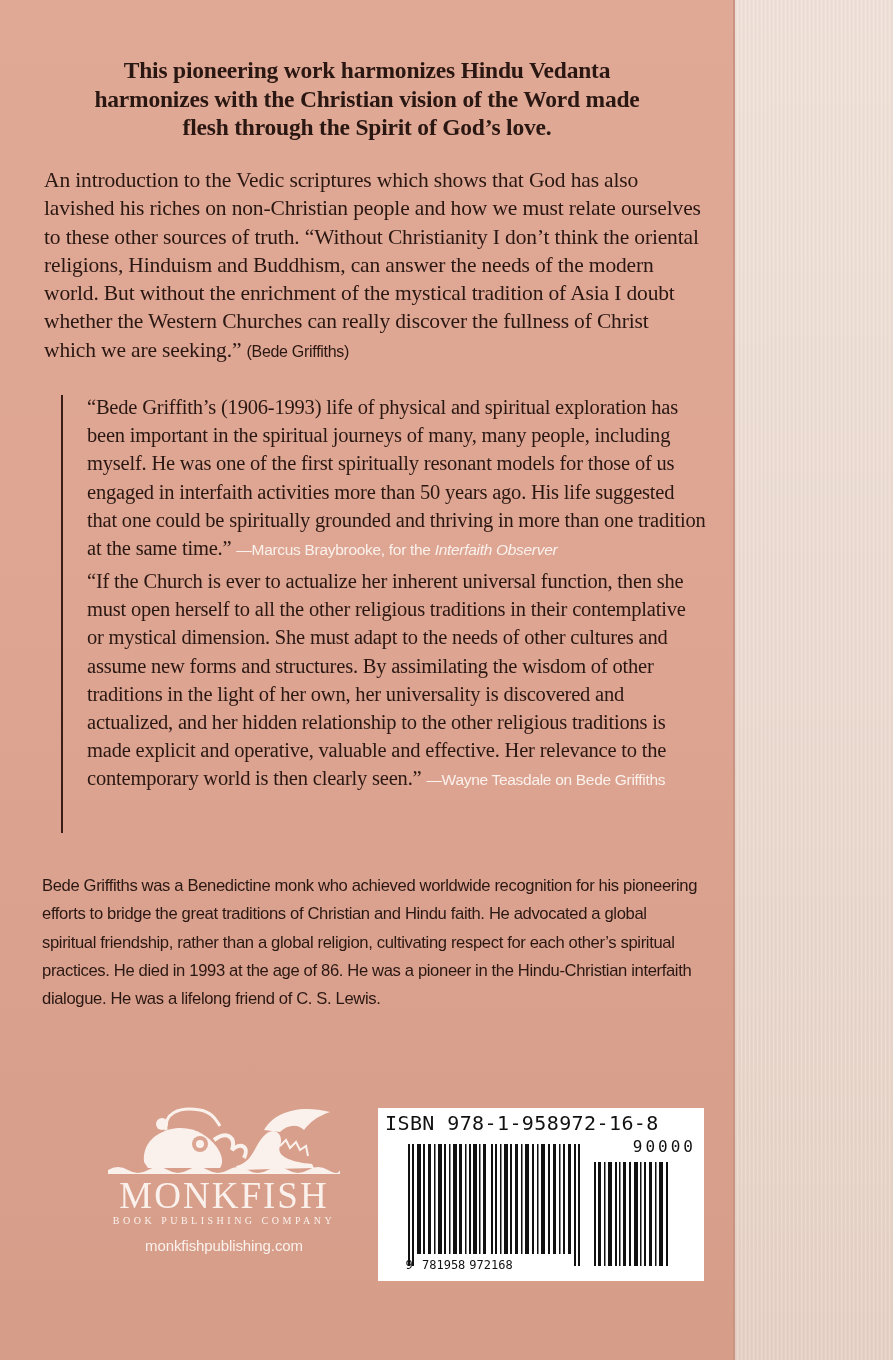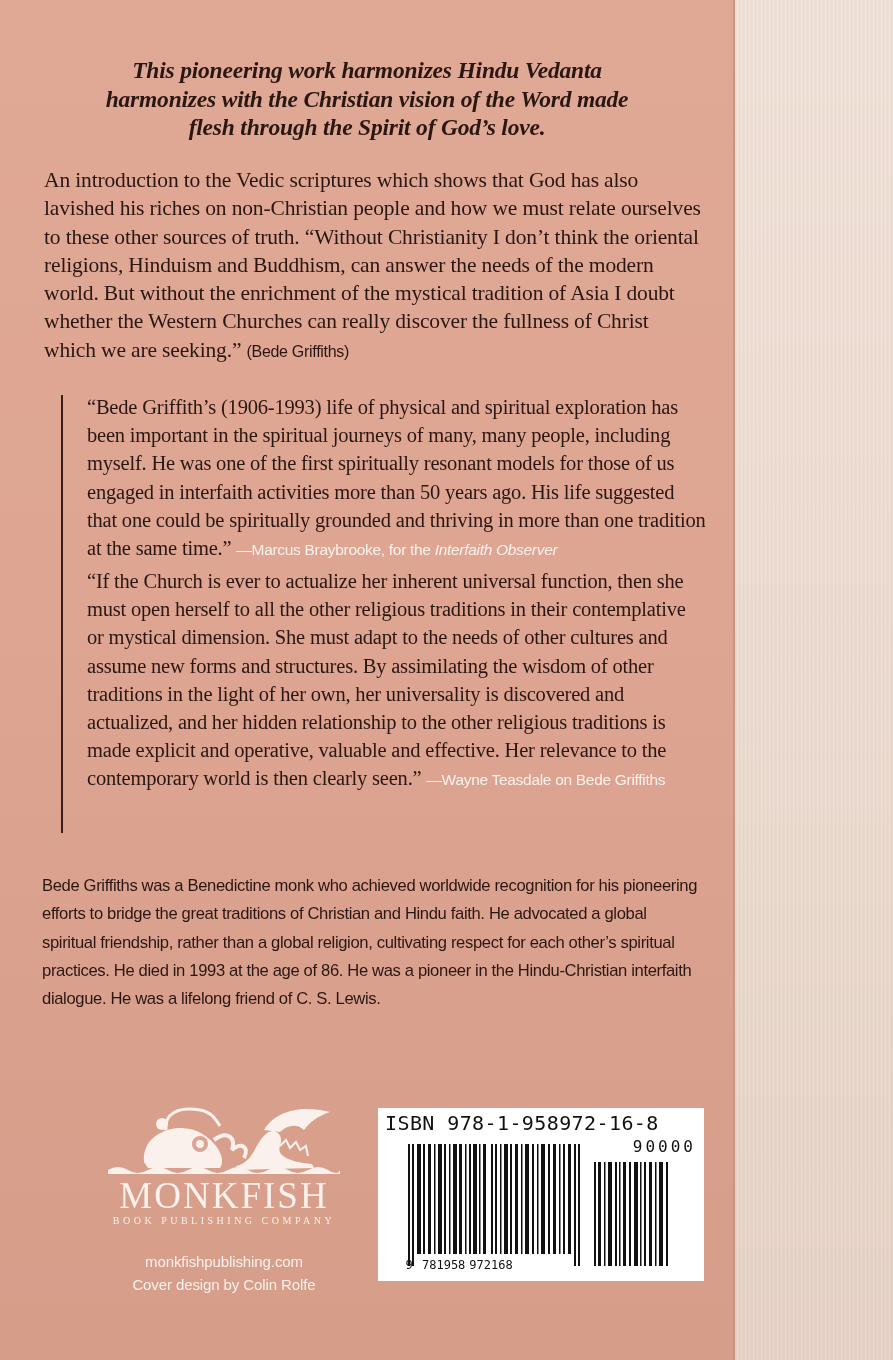--- a/index.html
+++ b/index.html
@@ -18,21 +18,21 @@
         repeating-linear-gradient(90deg, rgba(255,255,255,0.18) 0px, rgba(255,255,255,0.18) 1px, rgba(0,0,0,0.025) 2px, rgba(0,0,0,0) 4px),
         linear-gradient(180deg, #efe0d7 0%, #ead8cd 60%, #e6d0c4 100%);
     }
     .page-edges::before {
       content: ""; position: absolute; left: 0; top: 0; width: 2px; height: 100%;
       background: #c99484;
     }
     .headline {
       position: absolute; left: 70px; width: 594px; top: 56px;
       text-align: center; color: #2a1712; font-weight: bold;
-      font-size: 23.5px; line-height: 28.5px; letter-spacing: -0.2px; font-style: italic;
+      font-size: 23.5px; line-height: 28.5px; letter-spacing: -0.2px;
     }
     .intro {
       position: absolute; left: 44px; width: 660px; top: 166px;
       color: #2a1712; font-size: 21.5px; line-height: 28.3px; letter-spacing: -0.15px;
     }
     .intro .cite {
       font-family: "Liberation Sans", "DejaVu Sans", sans-serif;
       font-size: 16px; letter-spacing: -0.3px;
     }
     .quotes {
@@ -66,21 +66,21 @@
       font-size: 37px; letter-spacing: 2px; line-height: 36px; 
     }
     .logo .sub {
       font-size: 10px; letter-spacing: 3.5px; font-variant: small-caps; text-transform: uppercase;
       line-height: 14px;
     }
     .logo .url, .logo .credit {
       font-family: "Liberation Sans", "DejaVu Sans", sans-serif;
       font-size: 15px; letter-spacing: -0.1px; line-height: 23px;
     }
-    .logo .url { margin-top: 22px; }
+    .logo .url { margin-top: 6px; }
     .barcode {
       position: absolute; left: 378px; top: 1108px; width: 326px; height: 173px;
       background: #ffffff; box-sizing: border-box;
     }
     .barcode .isbn-line {
       position: absolute; left: 7px; top: 4px; width: 286px;
       font-family: "DejaVu Sans Mono", "Liberation Mono", monospace;
       font-size: 20px; line-height: 22px; color: #111; letter-spacing: 0.4px; white-space: nowrap;
     }
     .barcode .addon-num {
@@ -145,21 +145,20 @@
 
         <path d="M132 66 C150 62 150 44 162 34 C172 26 180 36 176 46 C172 56 186 62 208 64 L210 68 L134 70 Z"></path>
 
         <path d="M160 30 C170 12 196 4 226 12 C214 16 206 22 200 30 C194 24 184 24 176 32 Z"></path>
         <path d="M176 46 l6 -6 l4 8 l6 -6 l4 8 l6 -4 l2 10" stroke="#fbf1ec" stroke-width="2" fill="none"></path>
       </g>
     </svg>
     <div class="wordmark">MONKFISH</div>
     <div class="sub">Book Publishing Company</div>
     <div class="url">monkfishpublishing.com</div>
-    <div class="credit">Cover design by Colin Rolfe</div>
   </div>
 
   <div class="barcode">
     <div class="isbn-line">ISBN 978-1-958972-16-8</div>
     <div class="addon-num">90000</div>
     <svg class="bars-main" width="178" height="122" viewBox="0 0 178 122">
       <g fill="#111">
         <rect x="0" y="0" width="2" height="122"></rect>
           <rect x="4" y="0" width="2" height="122"></rect>
         <rect x="9" y="0" width="4" height="110"></rect>

